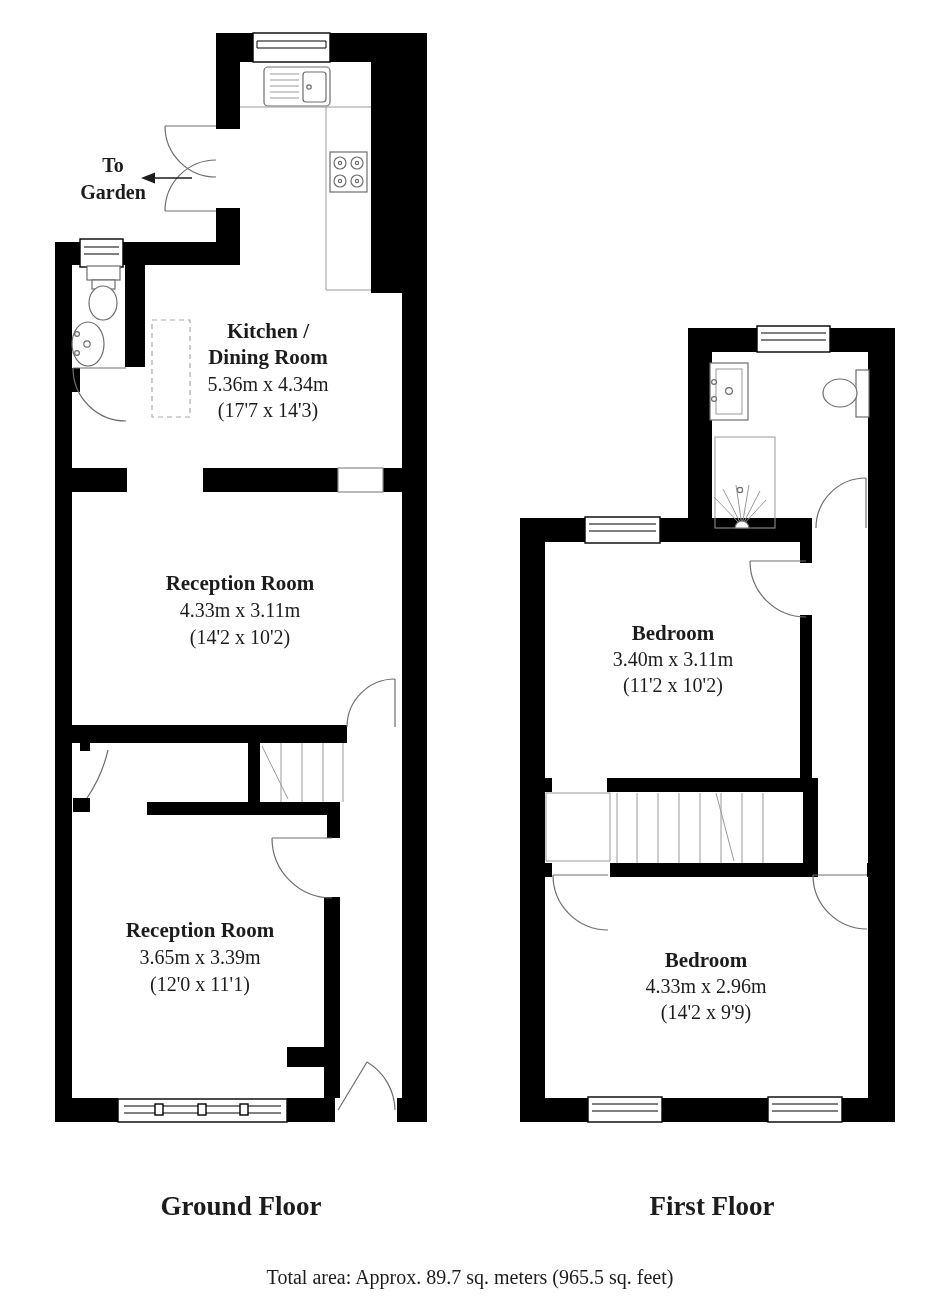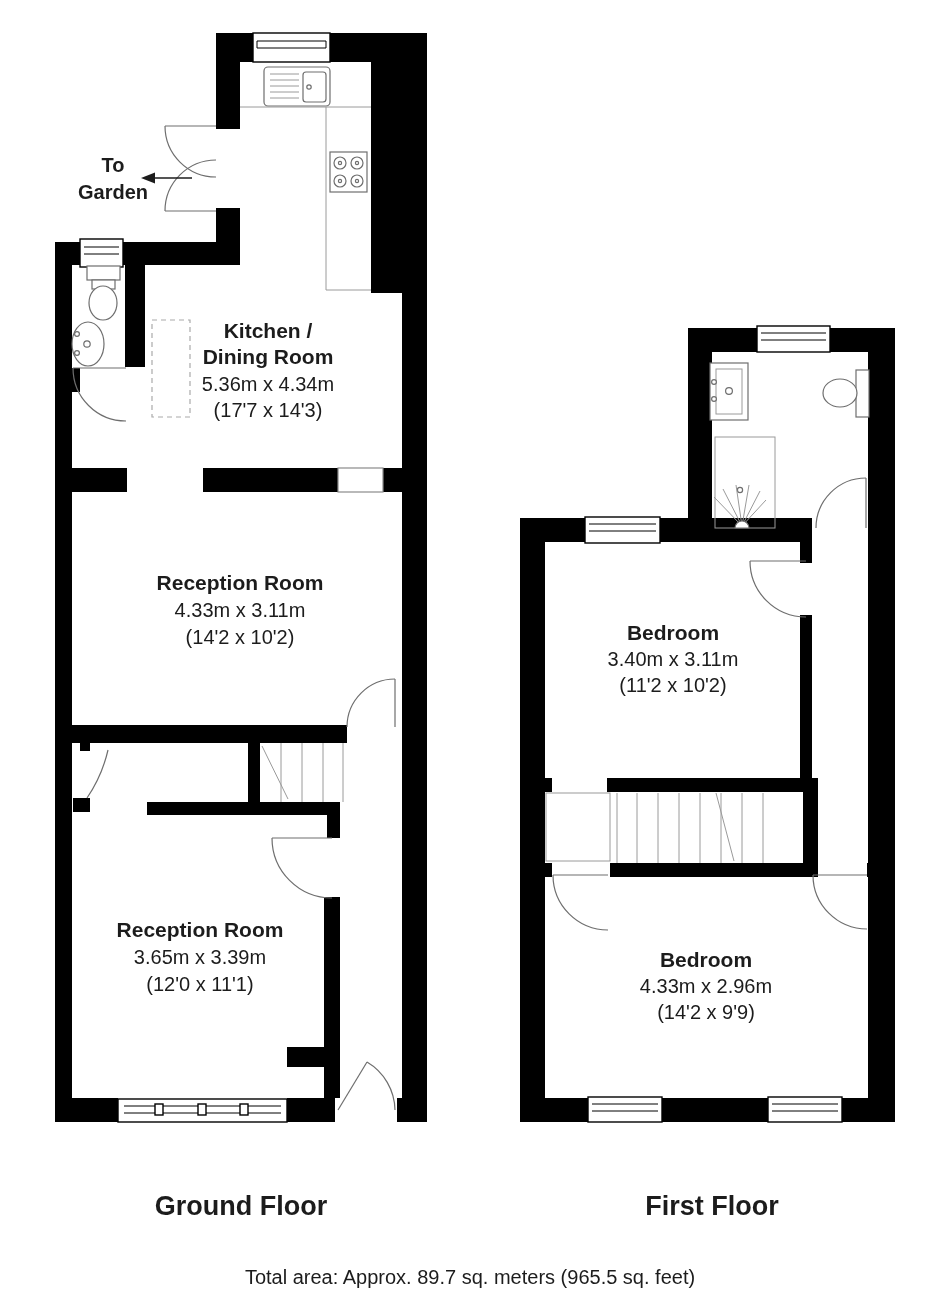--- a/index.html
+++ b/index.html
@@ -1,17 +1,17 @@
 <!DOCTYPE html>
 <html><head>
 <meta charset="utf-8">
 <style>
   html,body{margin:0;padding:0;background:#ffffff;}
   .page{position:relative;width:940px;height:1301px;background:#ffffff;overflow:hidden;
-        font-family:Liberation Sans, sans-serif;}
+        font-family:Liberation Serif, serif;}
   svg{position:absolute;left:0;top:0;}
   .wall{fill:#000000;stroke:none;}
   .win{fill:#ffffff;stroke:#000000;stroke-width:1.4;}
   .winline{stroke:#000000;stroke-width:1;fill:none;}
   .hatch{fill:#ffffff;stroke:#8a8a8a;stroke-width:1.2;}
   .door{stroke:#6e6e6e;stroke-width:1.2;fill:none;}
   .fix{stroke:#6e6e6e;stroke-width:1.2;fill:#ffffff;}
   .fixthin{stroke:#9a9a9a;stroke-width:1;fill:none;}
   .stair{stroke:#9a9a9a;stroke-width:1;fill:none;}
   .dashed{fill:none;stroke:#aaaaaa;stroke-width:1.2;stroke-dasharray:5 4;}

